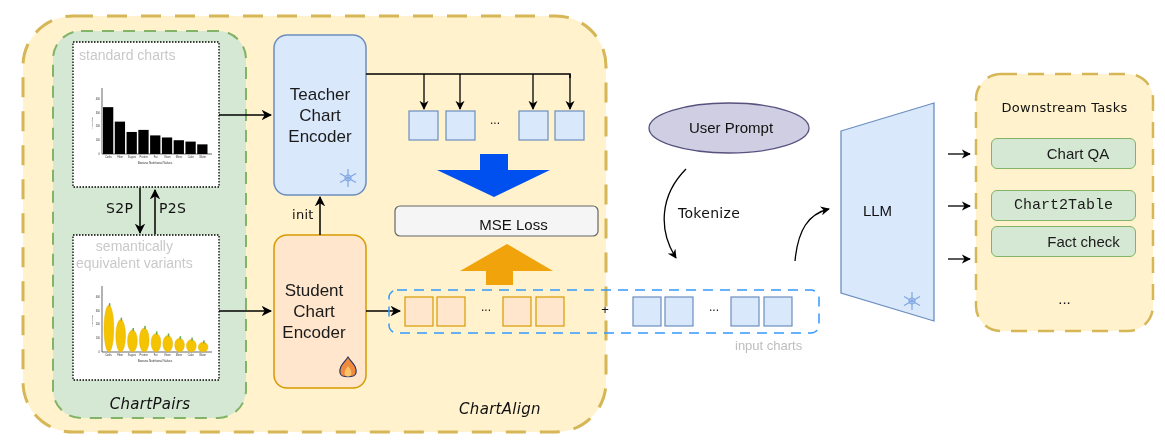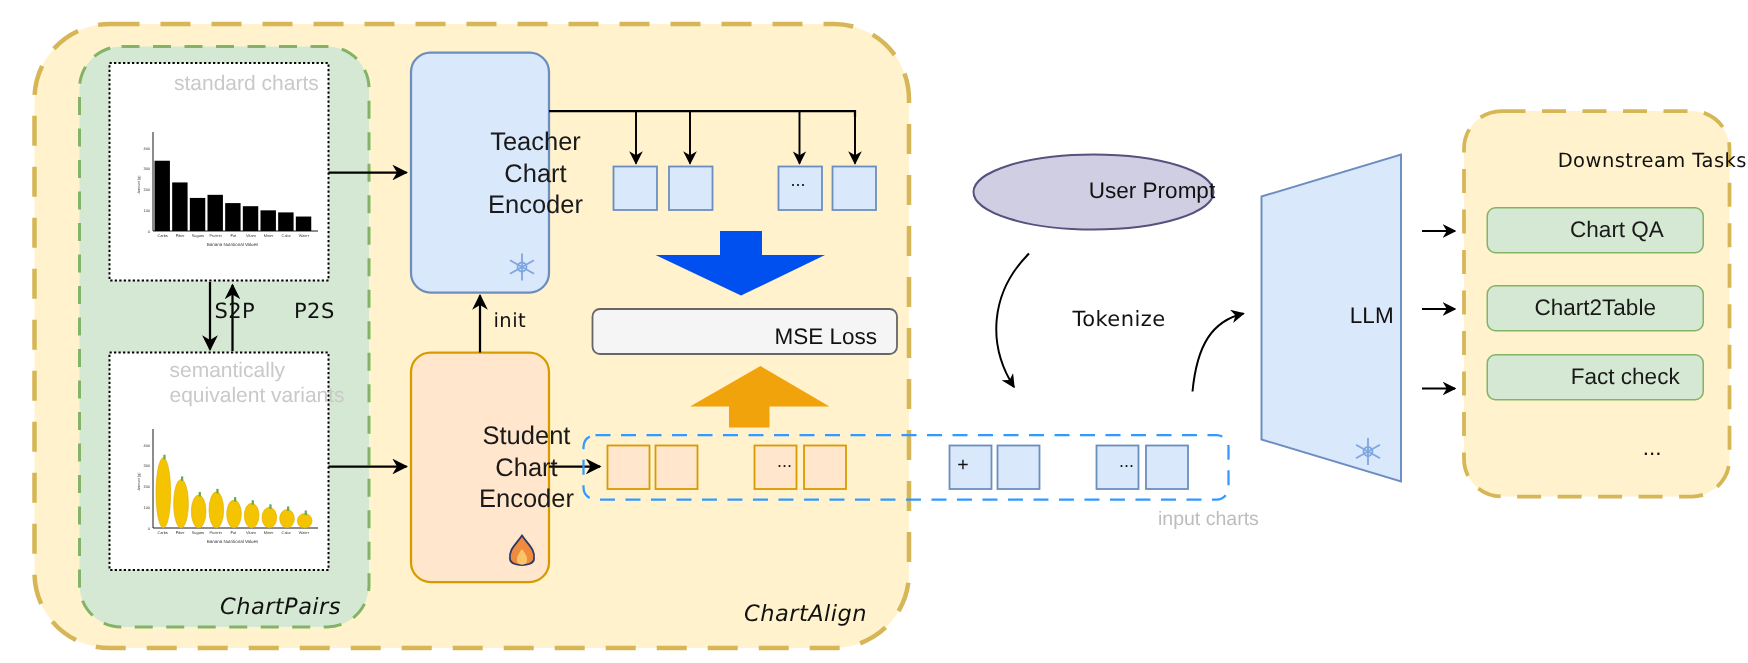--- a/index.html
+++ b/index.html
@@ -1,19 +1,19 @@
 <!DOCTYPE html>
 <html><head>
 <meta charset="utf-8">
 <style>
   html, body { margin:0; padding:0; background:#ffffff; }
   body { width:1165px; height:442px; position:relative; overflow:hidden;
          font-family:"Liberation Sans", sans-serif; }
   svg.layer { position:absolute; left:0; top:0; }
-  .lbl { position:absolute; text-align:center; font-family:"Liberation Sans", sans-serif; color:#111;margin-left:37px; }
+  .lbl { position:absolute; text-align:center; font-family:"Liberation Sans", sans-serif; color:#111; }
   .hand { font-family:"DejaVu Sans", sans-serif; letter-spacing:0.3px;text-align:center; }
   .enc-text { font-size:17px; line-height:21px; color:#1a1a1a; }
   .grey-lbl { color:#c9c9c9; font-size:14px; text-align:left; }
   .task-box { position:absolute; left:991px; width:145px; height:31px; background:#d5e8d4;
               border:1px solid #82b366; border-radius:6px; box-sizing:border-box;
               display:flex; align-items:center; justify-content:center; font-size:15px; color:#1a1a1a; }
 </style>
 </head>
 <body>
 
@@ -171,21 +171,21 @@
       <line x1="-8" y1="4.5" x2="8" y2="-4.5"></line>
   </g>
 
   <g transform="translate(348,369)">
     <path d="M0,-12 C4,-6 9,-3 8,4 C7,9 -7,9 -8,4 C-9,-3 -4,-6 0,-12 z" fill="#f08a3c" stroke="#2b3a67" stroke-width="1.2"></path>
     <path d="M0,-3 C3,1 4,3 3,6 C1,8 -1,8 -3,6 C-4,3 -3,1 0,-3 z" fill="#fbc46a"></path>
   </g>
 </svg>
 
 <div class="lbl grey-lbl" style="left:79px;top:47px;font-size:14px;">standard charts</div>
-<div class="lbl grey-lbl" style="left:76px;top:238px;font-size:14px;line-height:17px;">
+<div class="lbl grey-lbl" style="left:76px;top:238px;font-size:14px;line-height:17px;text-align:center;">
   <div>semantically</div>
   <div>equivalent variants</div>
 </div>
 
 <div class="lbl hand" style="left:106px;top:200px;font-size:14px;">S2P</div>
 <div class="lbl hand" style="left:159px;top:200px;font-size:14px;">P2S</div>
 <div class="lbl hand" style="left:90px;top:395px;width:120px;font-size:15px;font-style:italic;">ChartPairs</div>
 <div class="lbl hand" style="left:440px;top:400px;width:120px;font-size:15px;font-style:italic;">ChartAlign</div>
 
 <div class="lbl enc-text" style="left:274px;top:84px;width:92px;">
@@ -207,15 +207,15 @@
 <div class="lbl" style="left:598px;top:302px;width:14px;font-size:13px;">+</div>
 <div class="lbl" style="left:699px;top:300px;width:30px;font-size:12px;">...</div>
 <div class="lbl" style="left:735px;top:338px;font-size:13px;color:#bdbdbd;">input charts</div>
 
 <div class="lbl" style="left:649px;top:119px;width:164px;font-size:15px;">User Prompt</div>
 <div class="lbl hand" style="left:678px;top:205px;font-size:14px;">Tokenize</div>
 <div class="lbl" style="left:841px;top:202px;width:73px;font-size:15px;">LLM</div>
 
 <div class="lbl hand" style="left:976px;top:100px;width:177px;font-size:13px;">Downstream Tasks</div>
 <div class="task-box" style="top:138px;padding-left:29px;">Chart QA</div>
-<div class="task-box" style="top:190px;">Chart2Table</div>
-<div class="task-box" style="top:236px;padding-left:40px;">Fact check</div>
+<div class="task-box" style="top:190px;font-family:Liberation Mono, monospace;">Chart2Table</div>
+<div class="task-box" style="top:226px;padding-left:40px;">Fact check</div>
 <div class="lbl" style="left:976px;top:290px;width:177px;font-size:15px;">...</div>
 
 </body></html>

